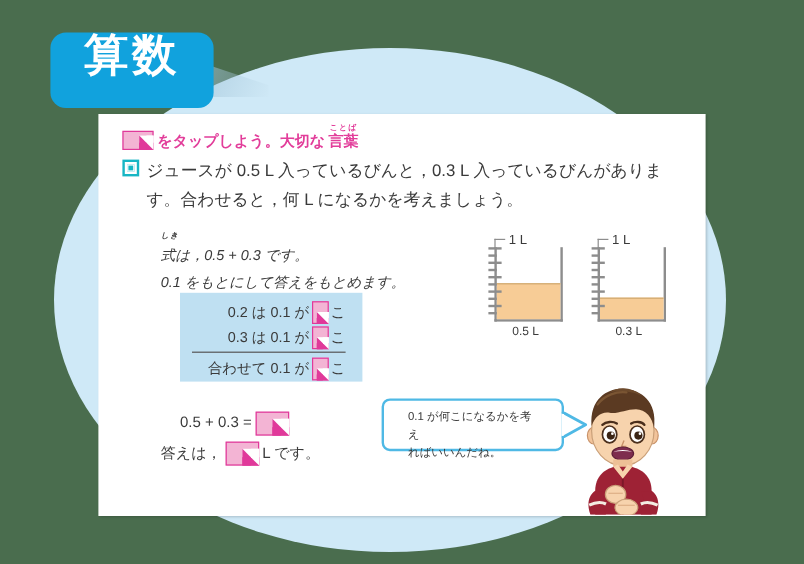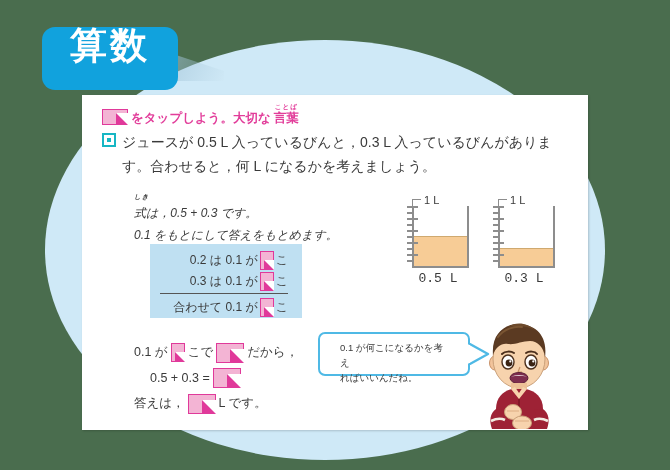--- a/index.html
+++ b/index.html
@@ -301,23 +301,22 @@
   .beaker .cap-label {
     position: absolute;
     left: 17px;
     top: 1px;
     font-size: 11px;
     color: #3a3a3a;
     white-space: nowrap;
   }
   .beaker-cap {
     margin-top: 3px;
-    font-size: 13px;
-    color: #3a3a3a;
-    font-family: Liberation Mono, monospace;
+    font-size: 10px;
+    color: #3a3a3a;
   }
 
   
   .bubble {
     position: absolute;
     left: 236px;
     top: 237px;
     width: 152px;
     height: 44px;
     background: #ffffff;
@@ -394,27 +393,20 @@
       <span>こ</span>
     </div>
     <div class="row sum">
       <span>合わせて 0.1 が</span>
       <span class="tag tall"></span>
       <span>こ</span>
     </div>
   </div>
 
   <div class="concl">
-    <div class="row">
-      <span>0.1 が</span>
-      <span class="tag tall"></span>
-      <span>こで</span>
-      <span class="tag box"></span>
-      <span>だから，</span>
-    </div>
     <div class="row indent">
       <span>0.5 + 0.3 =</span>
       <span class="tag box"></span>
     </div>
     <div class="row">
       <span>答えは，</span>
       <span class="tag box"></span>
       <span>L です。</span>
     </div>
   </div>

